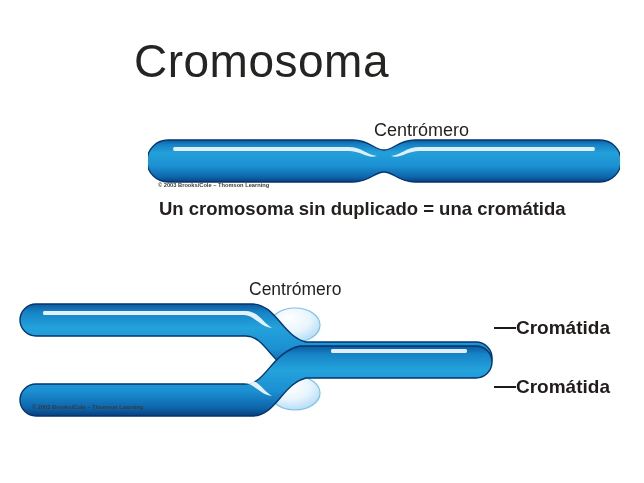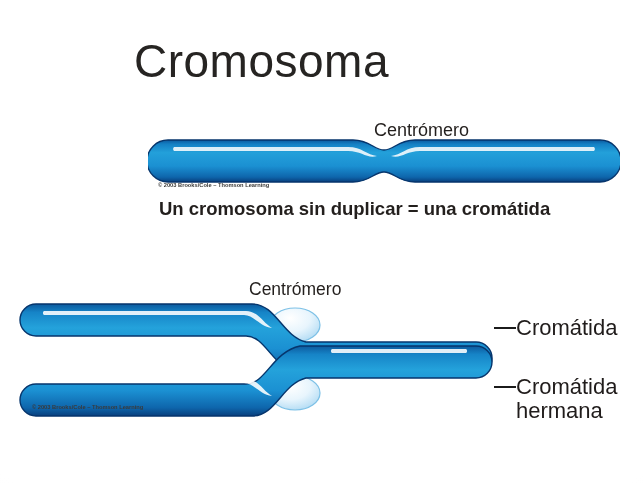--- a/index.html
+++ b/index.html
@@ -53,23 +53,23 @@
     position: absolute;
     font-size: 6px;
     font-weight: bold;
     color: #3a3a3a;
     white-space: nowrap;
     transform: scale(0.95);
     transform-origin: left top;
   }
   .side-label {
     position: absolute;
-    font-weight: normal;
+    font-weight: bold;
     color: #201c1b;
-    font-size: 22px;
+    font-size: 19px;
     line-height: 21px;
     white-space: nowrap;
   }
   .leader {
     position: absolute;
     height: 2px;
     background: #1b1b1b;
   }
 
   
@@ -117,21 +117,21 @@
                L 20,44
                A 21,21 0 0 1 20,2 Z" fill="url(#armGrad)" stroke="#06356c" stroke-width="1.4"></path>
 
       <path d="M 26,9 L 200,9 C 214,9 219,17 229,18 C 219,21 214,13 200,13 L 26,13 A 3,3 0 0 1 26,9 Z" fill="#ffffff" opacity="0.85"></path>
       <path d="M 272,9 L 446,9 A 3,3 0 0 1 446,13 L 272,13 C 258,13 253,21 243,18 C 253,17 258,9 272,9 Z" fill="#ffffff" opacity="0.85"></path>
     </svg>
   </div>
 
   <div class="copyright" style="left:158px; top:182px;">© 2003 Brooks/Cole – Thomson Learning</div>
 
-  <div class="caption" style="left:159px; top:198px; font-size:18.5px;">Un cromosoma sin duplicar = una cromátida</div>
+  <div class="caption" style="left:159px; top:198px; font-size:18.5px;">Un cromosoma sin duplicado = una cromátida</div>
 
   <div class="hdr-label" style="left:249px; top:279px; font-size:17.5px;">Centrómero</div>
 
   <div id="fig2">
     <svg width="498" height="122" viewBox="0 0 498 122">
       <defs>
         <linearGradient id="armGrad2" x1="0" y1="0" x2="0" y2="1">
           <stop offset="0%" stop-color="#0c5a9e"></stop>
           <stop offset="12%" stop-color="#1684c7"></stop>
           <stop offset="34%" stop-color="#24a2db"></stop>
@@ -182,18 +182,17 @@
       <path d="M 30,81 L 232,81 C 244,81 250,94 258,98 C 246,97 240,85 230,85 L 30,85 A 2.4,2.4 0 0 1 30,81 Z" fill="#ffffff" opacity="0.88"></path>
       <path d="M 318,53 L 452,53 A 2.4,2.4 0 0 1 452,57 L 318,57 A 2.4,2.4 0 0 1 318,53 Z" fill="#ffffff" opacity="0.0"></path>
     </svg>
   </div>
 
   <div class="leader" style="left:494px; top:327px; width:22px;"></div>
   <div class="side-label" style="left:516px; top:317px;">Cromátida</div>
 
   <div class="leader" style="left:494px; top:386px; width:22px;"></div>
   <div class="side-label" style="left:516px; top:376px;">Cromátida</div>
-  <div class="side-label" style="left:516px; top:400px;">hermana</div>
 
   <div class="copyright" style="left:32px; top:404px;">© 2003 Brooks/Cole – Thomson Learning</div>
 
 
 </div>
 
 </body></html>

